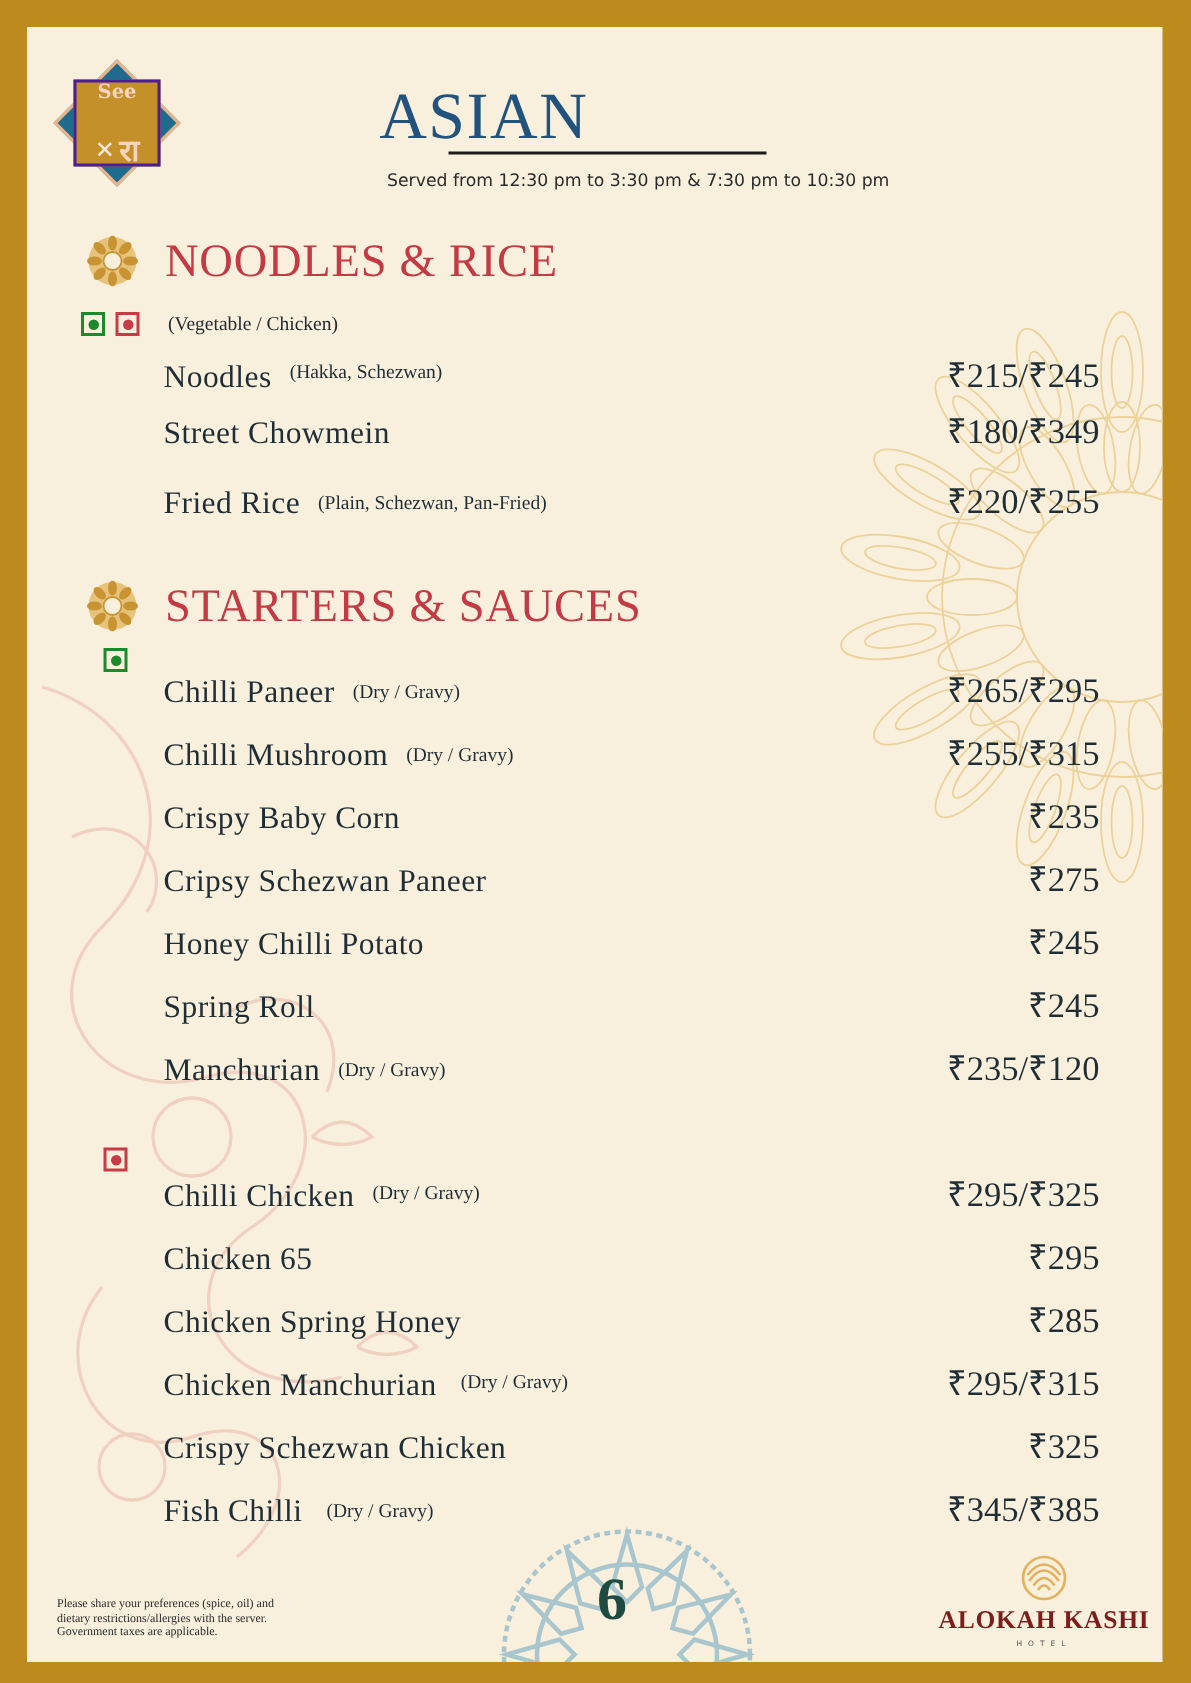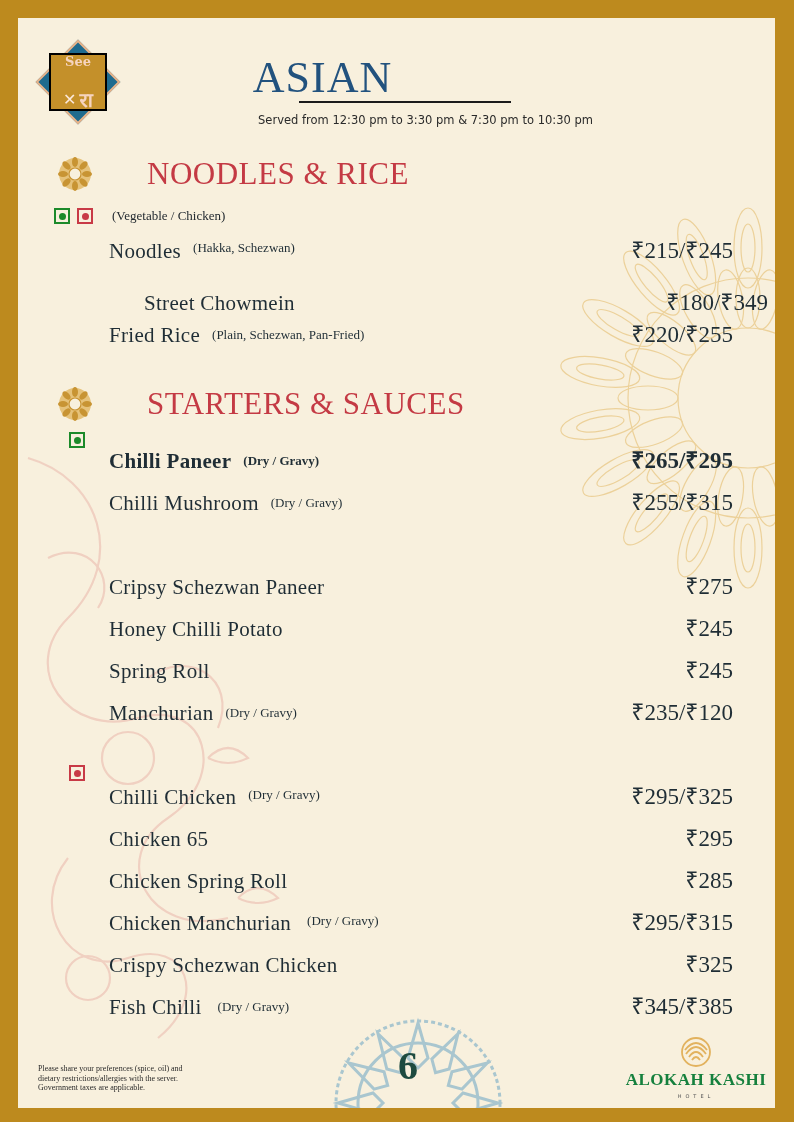--- a/index.html
+++ b/index.html
@@ -45,21 +45,21 @@
     position: absolute; left: 12px; top: 12px;
     width: 60px; height: 60px;
     background: #1f6b8e;
     transform: rotate(45deg);
     border: 2px solid #e9b48a;
   }
   .logo .square {
     position: absolute; left: 13px; top: 13px;
     width: 58px; height: 58px;
     background: #c4902a;
-    border: 2px solid #000000;
+    border: 2px solid #4c1d95;
     display: flex; flex-direction: column; align-items: center; justify-content: center; gap: 20px;
   }
   .logo .see {
     font-family: "DejaVu Serif", serif;
     font-weight: bold; font-size: 13px; color: #f6d4bf; line-height: 14px;
   }
   .logo .row { display: flex; align-items: center; gap: 3px; margin-top: 1px; }
   .logo .cutlery { color: #fbe8da; font-size: 16px; line-height: 18px; }
   .logo .ra { color: #f6d4bf; font-size: 20px; font-weight: bold; line-height: 20px; }
 
@@ -78,21 +78,21 @@
   .served {
     position: absolute; left: 0; width: 815px; top: 95px;
     text-align: center;
     font-family: "DejaVu Sans", sans-serif;
     font-size: 11.5px; color: #2a2a2a;
   }
 
   
   .section-head {
     position: absolute; left: 40px;
-    display: flex; align-items: center; gap: 37px;
+    display: flex; align-items: center;
   }
   .flower { width: 34px; height: 34px; margin-right: 18px; }
   .section-title {
     font-family: "Liberation Serif", serif;
     font-size: 31px; color: #c43a44; letter-spacing: 0.5px;
   }
   .diet-row { position: absolute; left: 36px; display: flex; align-items: center; gap: 7px; }
   .veg, .nonveg {
     width: 16px; height: 16px; border: 2px solid; display: flex; align-items: center; justify-content: center;
   }
@@ -133,21 +133,21 @@
     font-family: "Liberation Serif", serif; font-weight: bold;
     font-size: 40px; color: #1e4b40;
   }
   .brand {
     position: absolute; left: 598px; top: 1018px; width: 160px;
     display: flex; flex-direction: column; align-items: center;
   }
   .brand .mark { width: 32px; height: 32px; }
   .brand .name {
     font-family: "Liberation Serif", serif; font-weight: bold;
-    font-size: 17px; color: #15803d; letter-spacing: 0.5px; margin-top: 2px;
+    font-size: 17px; color: #7f1d1d; letter-spacing: 0.5px; margin-top: 2px;
   }
   .brand .sub {
     font-family: "DejaVu Sans", sans-serif; font-size: 5px; color: #555;
     letter-spacing: 4px; margin-top: 3px;
   }
 </style>
 </head>
 <body>
 
 <div class="page">
@@ -276,21 +276,21 @@
     <span class="diet-note">(Vegetable / Chicken)</span>
   </div>
 
   <div class="item" style="top:221px;">
     <div class="name-wrap">
       <span class="name">Noodles</span>
       <span class="note">(Hakka, Schezwan)</span>
     </div>
     <span class="price">₹215/₹245</span>
   </div>
-  <div class="item" style="top:273px;margin-left:35px;">
+  <div class="item" style="top:258px;">
     <div class="name-wrap">
       <span class="name">Street Chowmein</span>
     </div>
     <span class="price">₹180/₹349</span>
   </div>
   <div class="item" style="top:305px;">
     <div class="name-wrap">
       <span class="name">Fried Rice</span>
       <span class="note" style="margin-top:4px;">(Plain, Schezwan, Pan-Fried)</span>
     </div>
@@ -315,33 +315,39 @@
     </svg>
     <span class="section-title">STARTERS &amp; SAUCES</span>
   </div>
 
   <div class="diet-row" style="top:414px; left:51px;">
     <div class="veg">
         <div class="dot"></div>
       </div>
   </div>
 
-  <div class="item" style="top:431px;font-weight:bold;">
+  <div class="item" style="top:431px;">
     <div class="name-wrap">
       <span class="name">Chilli Paneer</span>
       <span class="note" style="margin-top:4px;">(Dry / Gravy)</span>
     </div>
     <span class="price">₹265/₹295</span>
   </div>
   <div class="item" style="top:473px;">
     <div class="name-wrap">
       <span class="name">Chilli Mushroom</span>
       <span class="note" style="margin-top:4px;">(Dry / Gravy)</span>
     </div>
     <span class="price">₹255/₹315</span>
+  </div>
+  <div class="item" style="top:515px;">
+    <div class="name-wrap">
+      <span class="name">Crispy Baby Corn</span>
+    </div>
+    <span class="price">₹235</span>
   </div>
   <div class="item" style="top:557px;">
     <div class="name-wrap">
       <span class="name">Cripsy Schezwan Paneer</span>
     </div>
     <span class="price">₹275</span>
   </div>
   <div class="item" style="top:599px;">
     <div class="name-wrap">
       <span class="name">Honey Chilli Potato</span>
@@ -376,21 +382,21 @@
     <span class="price">₹295/₹325</span>
   </div>
   <div class="item" style="top:809px;">
     <div class="name-wrap">
       <span class="name">Chicken 65</span>
     </div>
     <span class="price">₹295</span>
   </div>
   <div class="item" style="top:851px;">
     <div class="name-wrap">
-      <span class="name">Chicken Spring Roll</span>
+      <span class="name">Chicken Spring Honey</span>
     </div>
     <span class="price">₹285</span>
   </div>
   <div class="item" style="top:893px;gap:38px;">
     <div class="name-wrap">
       <span class="name">Chicken Manchurian</span>
       <span class="note" style="margin-top:2px; margin-left:16px;">(Dry / Gravy)</span>
     </div>
     <span class="price">₹295/₹315</span>
   </div>

